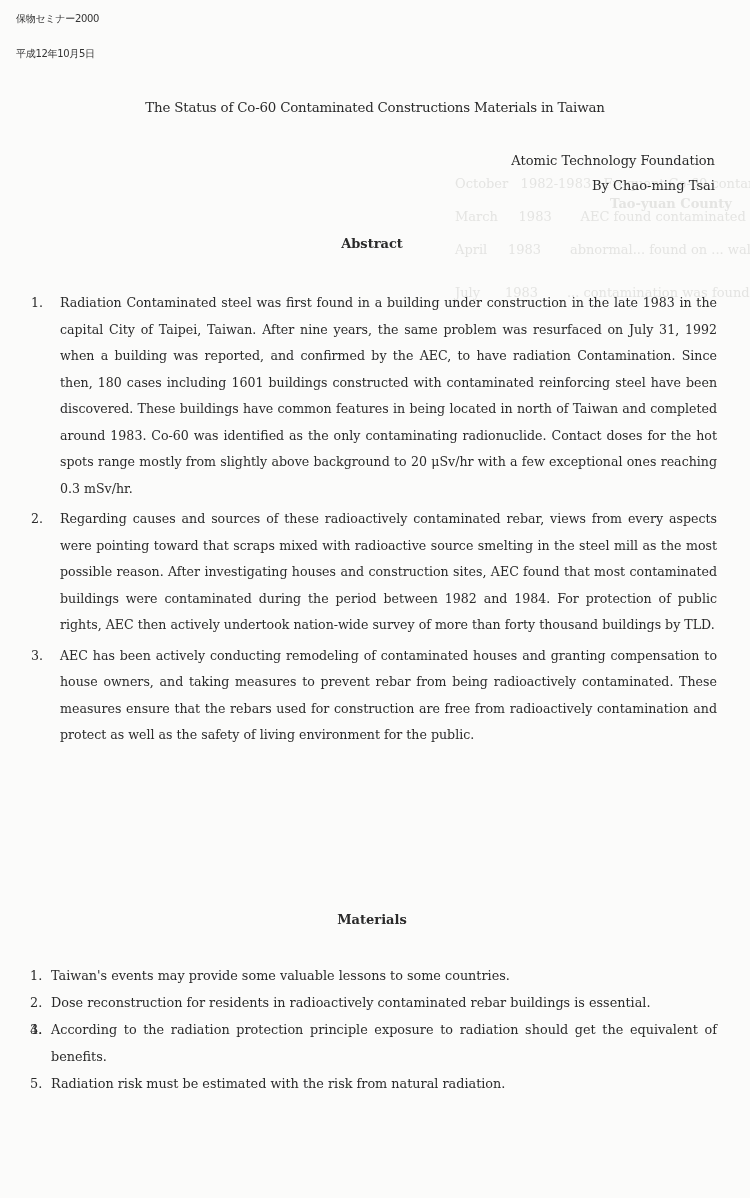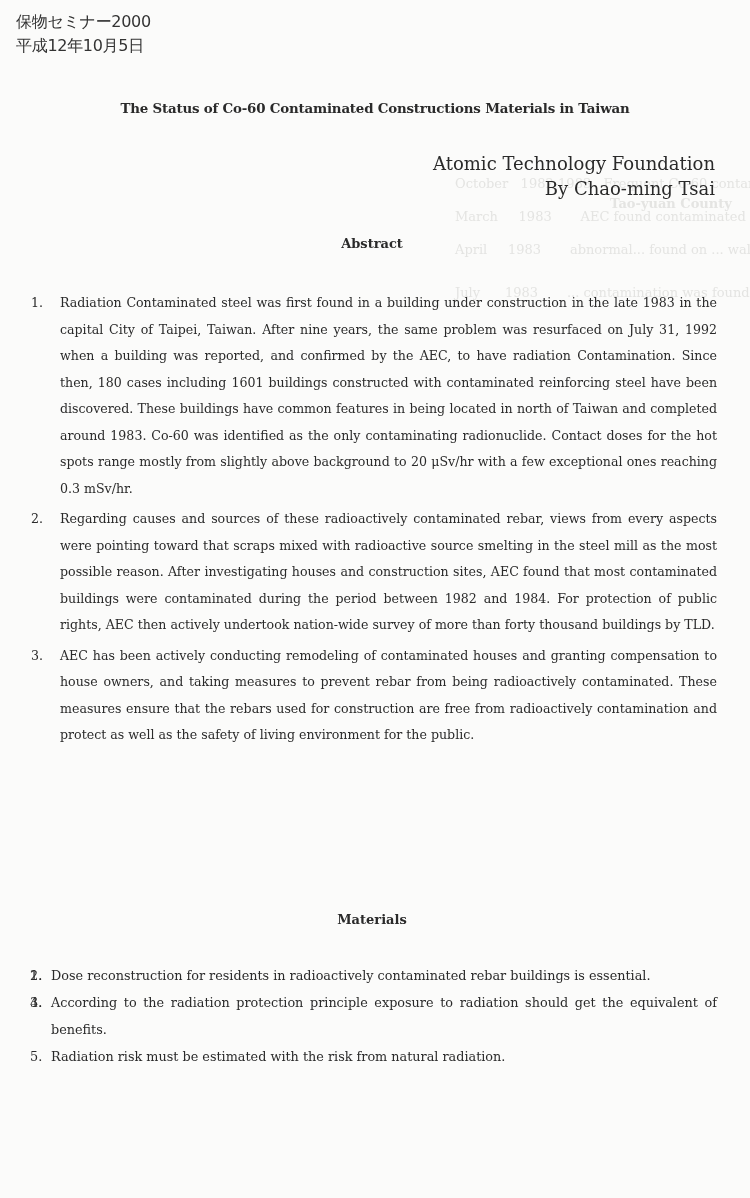--- a/index.html
+++ b/index.html
@@ -6,31 +6,31 @@
   body {
     width: 750px; height: 1198px; overflow: hidden;
     background: #fbfbfa;
     color: #2a2a2a;
     font-family: "DejaVu Serif", "Liberation Serif", serif;
     position: relative;
   }
   .header-jp {
     position: absolute; left: 16px;
     font-family: "DejaVu Sans", "Liberation Sans", sans-serif;
-    font-size: 16px; color: #333; letter-spacing: -0.3px;
+    font-size: 10px; color: #333; letter-spacing: -0.3px;
   }
   #seminar { top: 12px; }
-  #date { top: 36px; text-align: right; }
+  #date { top: 47px; text-align: right; }
   .title {
     position: absolute; top: 100px; left: 0; width: 750px; text-align: center;
-    font-weight: bold; font-size: 13.4px; color: #2a2a2a; letter-spacing: -0.2px;
+    font-weight: normal; font-size: 13.4px; color: #2a2a2a; letter-spacing: -0.2px;
   }
   .affil {
     position: absolute; right: 35px; text-align: right;
-    font-size: 18px; color: #2a2a2a; margin-left: 48px;
+    font-size: 13px; color: #2a2a2a; margin-left: 48px;
   }
   #org { top: 153px; }
   #author { top: 178px; text-align: center; }
   .section-heading {
     position: absolute; left: 0; width: 744px; text-align: center;
     font-weight: bold; font-size: 13px; color: #2a2a2a;
   }
   #abstract-heading { top: 236px; }
   #conclusion-heading { top: 912px; }
   .abstract-list {
@@ -93,20 +93,21 @@
     <span class="num">3.</span>
     <span>AEC has been actively conducting remodeling of contaminated houses and granting compensation to house owners, and taking measures to prevent rebar from being radioactively contaminated.  These measures ensure that the rebars used for construction are free from radioactively contamination and protect as well as the safety of living environment for the public.</span>
   </li>
 </ol>
 
 <div class="section-heading" id="conclusion-heading">Materials</div>
 
 <ol class="concl-list">
   <li class="concl-item">
     <span class="num">1.</span>
+    <span>Taiwan's events may provide some valuable lessons to some countries.</span>
   </li>
   <li class="concl-item">
     <span class="num">2.</span>
     <span>Dose reconstruction for  residents in radioactively contaminated rebar buildings is essential.</span>
   </li>
   <li class="concl-item">
     <span class="num">3.</span>
   </li>
   <li class="concl-item">
     <span class="num">4.</span>

